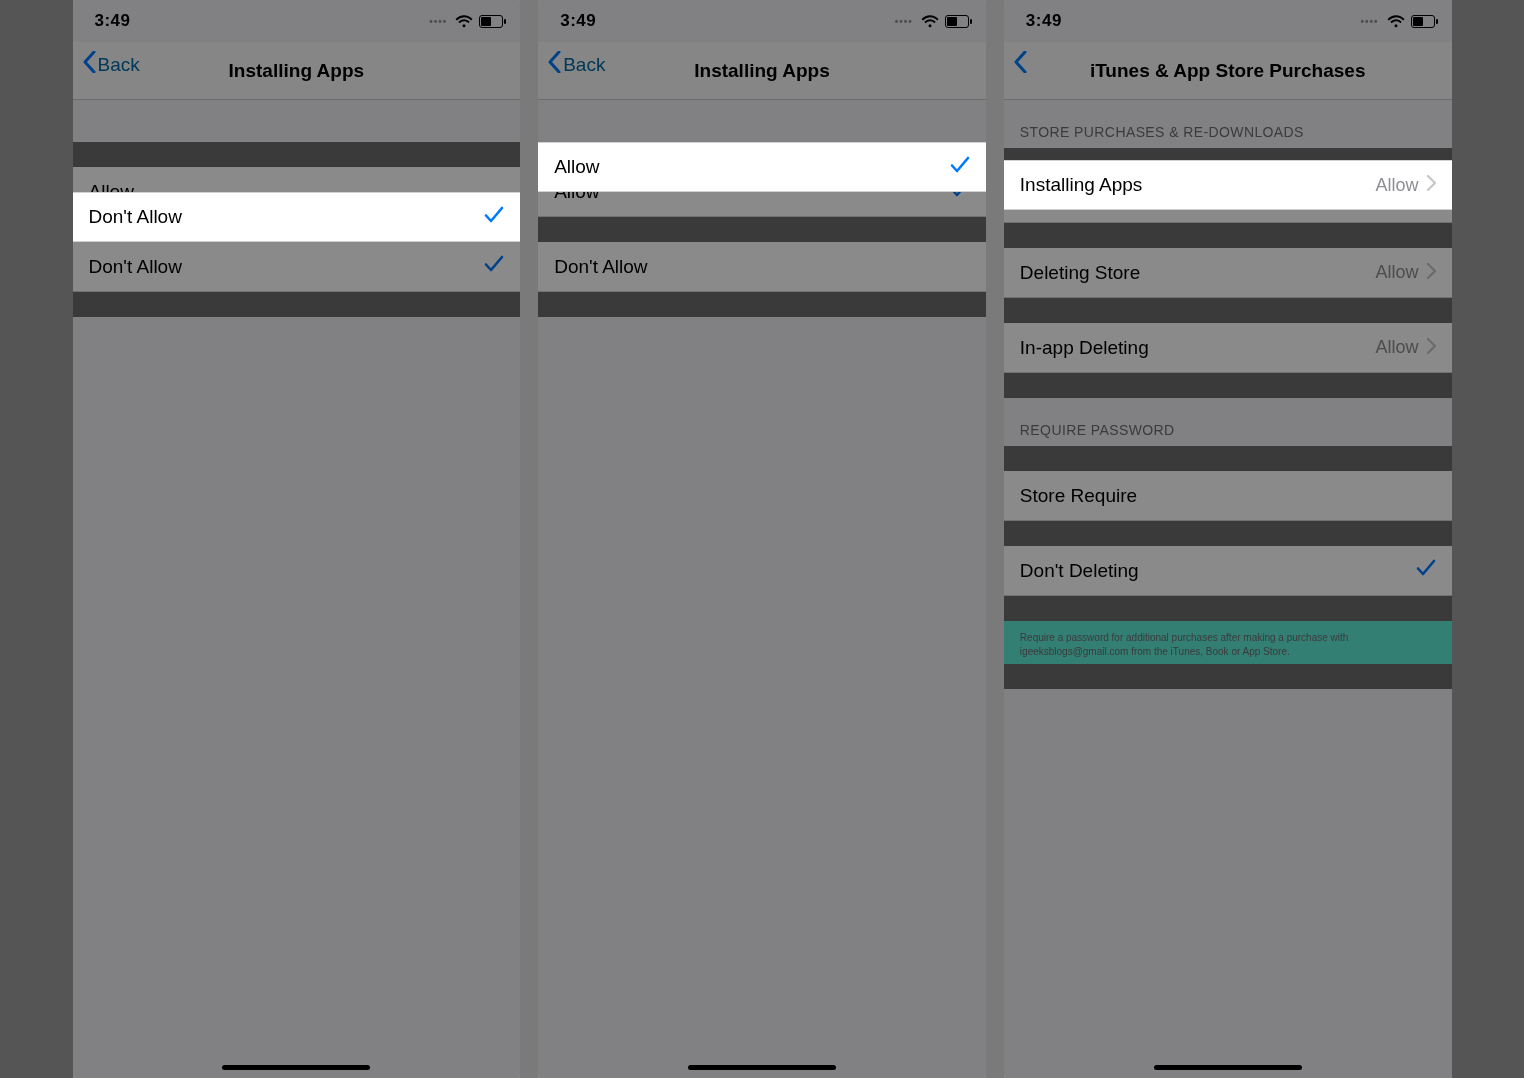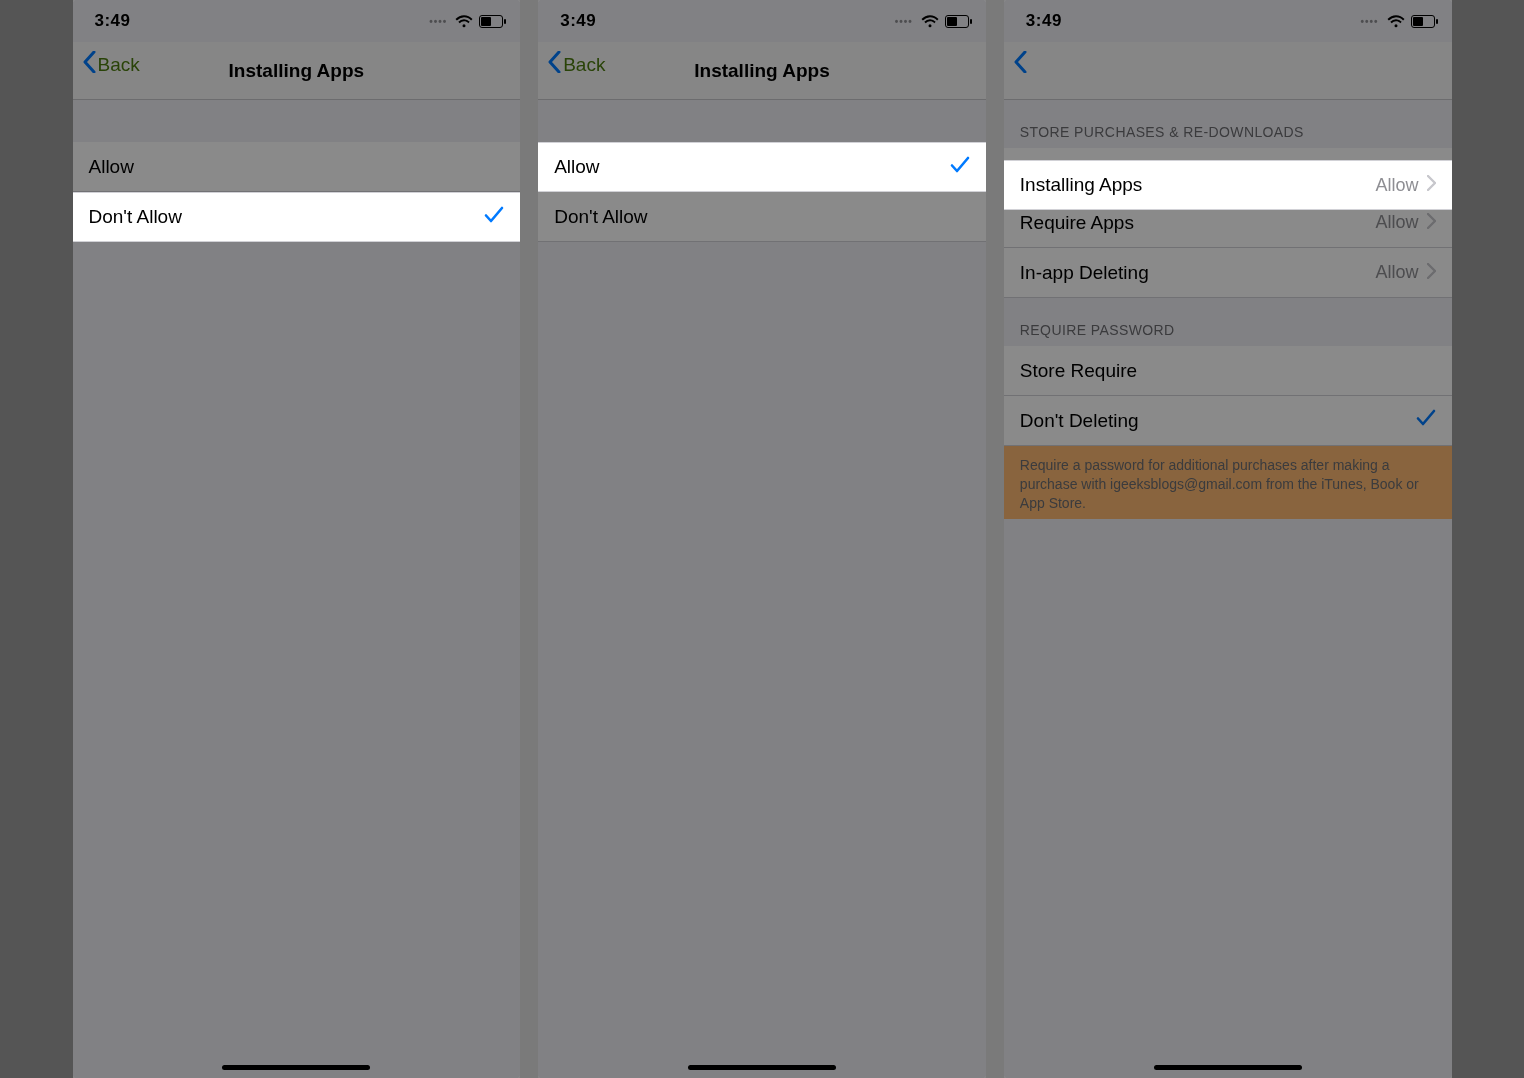--- a/index.html
+++ b/index.html
@@ -59,21 +59,21 @@
     display: flex;
     align-items: center;
     position: relative;
   }
   .navbar .back {
     position: absolute;
     left: 6px;
     top: 0; bottom: 12px;
     display: flex;
     align-items: center;
-    color: #4d7c0f;
+    color: #0369a1;
     font-size: 19px;
     padding: 0 4px;
   }
   .navbar .back .chev { margin-right: 2px; }
   .navbar .title {
     flex: 1;
     text-align: center;
     font-size: 19px;
     font-weight: 600;
     color: #000;
@@ -82,23 +82,23 @@
   .group-gap { height: 42px; background: #efeff4; }
   .group-header {
     background: #efeff4;
     color: #6d6d72;
     font-size: 14px;
     letter-spacing: .4px;
     padding: 24px 16px 8px 16px;
     text-transform: uppercase;
   }
   .group-footer {
-    background: #fdba74;
+    background: #5eead4;
     color: #6d6d72;
-    font-size: 14px;
+    font-size: 10px;
     line-height: 1.35;
     padding: 10px 16px 6px 16px;
   }
   
   .row {
     height: 50px;
     background: #ffffff;
     display: flex;
     align-items: center;
     padding: 0 16px;
@@ -106,21 +106,21 @@
     color: #000;
     border-bottom: 1px solid #d1d1d6;
     position: relative;
   }
   .row:first-of-type { border-top: 1px solid #d1d1d6; }
   .row .label { flex: 1; }
   .row .value { color: #8e8e93; font-size: 18px; margin-right: 8px; }
   .row .disclosure { color: #c7c7cc; }
   .row .check { color: #007aff; }
   .fill { background: #efeff4; flex: 1; }
-  .content-flex { display: flex; flex-direction: column; height: calc(100% - 100px); }
+  .content-flex { display: flex; flex-direction: column; height: calc(100% - 100px); gap: 25px; }
   
   .home-indicator {
     position: absolute;
     bottom: 8px;
     left: 50%;
     transform: translateX(-50%);
     width: 148px;
     height: 5px;
     border-radius: 3px;
     background: #000;
@@ -284,34 +284,35 @@
       </span>
     </div>
     <div class="navbar">
       <div class="back">
         <span class="chev">
           <svg width="13" height="22" viewBox="0 0 13 22">
               <path d="M11 1 2 11l9 10" fill="none" stroke="#007aff" stroke-width="3" stroke-linecap="round" stroke-linejoin="round"></path>
             </svg>
         </span>
       </div>
+      <div class="title">iTunes &amp; App Store Purchases</div>
     </div>
     <div class="content-flex">
       <div class="group-header">STORE PURCHASES &amp; RE-DOWNLOADS</div>
       <div class="row">
         <span class="label">Installing Apps</span>
         <span class="value">Allow</span>
         <span class="disclosure">
           <svg width="9" height="16" viewBox="0 0 9 16">
               <path d="M1 1l7 7-7 7" fill="none" stroke="#c7c7cc" stroke-width="2.4" stroke-linecap="round" stroke-linejoin="round"></path>
             </svg>
         </span>
       </div>
       <div class="row">
-        <span class="label">Require Apps</span>
+        <span class="label">Deleting Store</span>
         <span class="value">Allow</span>
         <span class="disclosure">
           <svg width="9" height="16" viewBox="0 0 9 16">
               <path d="M1 1l7 7-7 7" fill="none" stroke="#c7c7cc" stroke-width="2.4" stroke-linecap="round" stroke-linejoin="round"></path>
             </svg>
         </span>
       </div>
       <div class="row">
         <span class="label">In-app Deleting</span>
         <span class="value">Allow</span>

